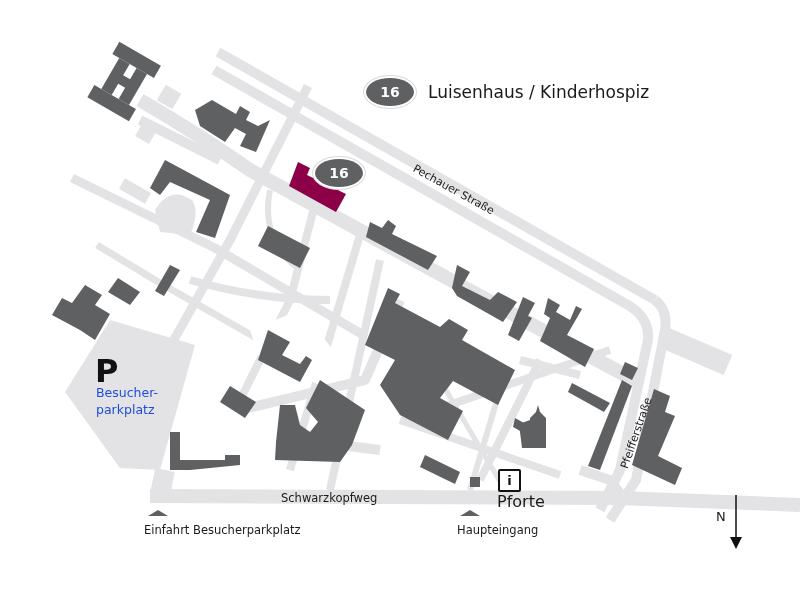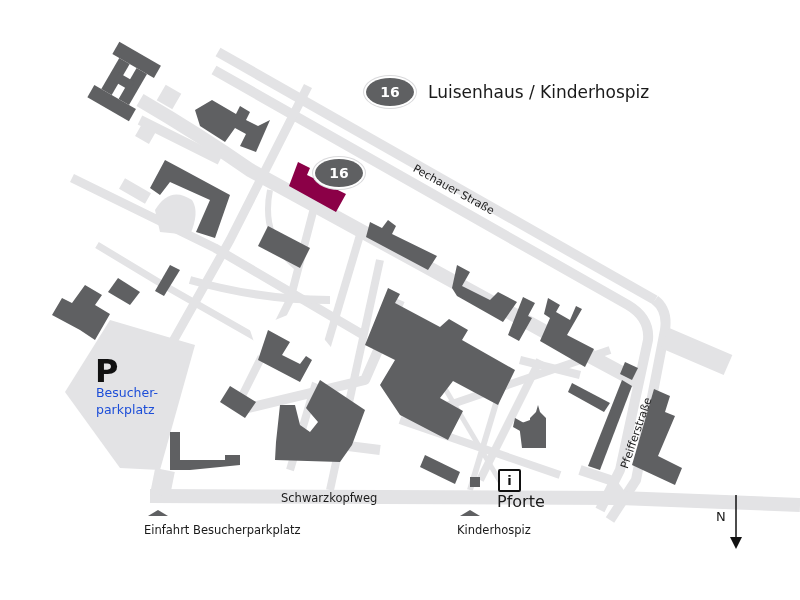--- a/index.html
+++ b/index.html
@@ -146,15 +146,15 @@
 <div class="ptext">P</div>
 <div class="plabel">
   <div>Besucher-</div>
   <div>parkplatz</div>
 </div>
 
 <div class="info-box">i</div>
 <div class="lbl" style="left:497px; top:492px; font-size:16px;">Pforte</div>
 
 <div class="lbl" style="left:132px; top:523px; font-size:11.5px;margin-left:12px;">Einfahrt Besucherparkplatz</div>
-<div class="lbl" style="left:457px; top:523px; font-size:11.5px;">Kinderhospiz</div>
+<div class="lbl" style="left:457px; top:523px; font-size:11.5px;">Haupteingang</div>
 
 <div class="lbl" style="left:716px; top:509px; font-size:13px;">N</div>
 
 </body></html>

